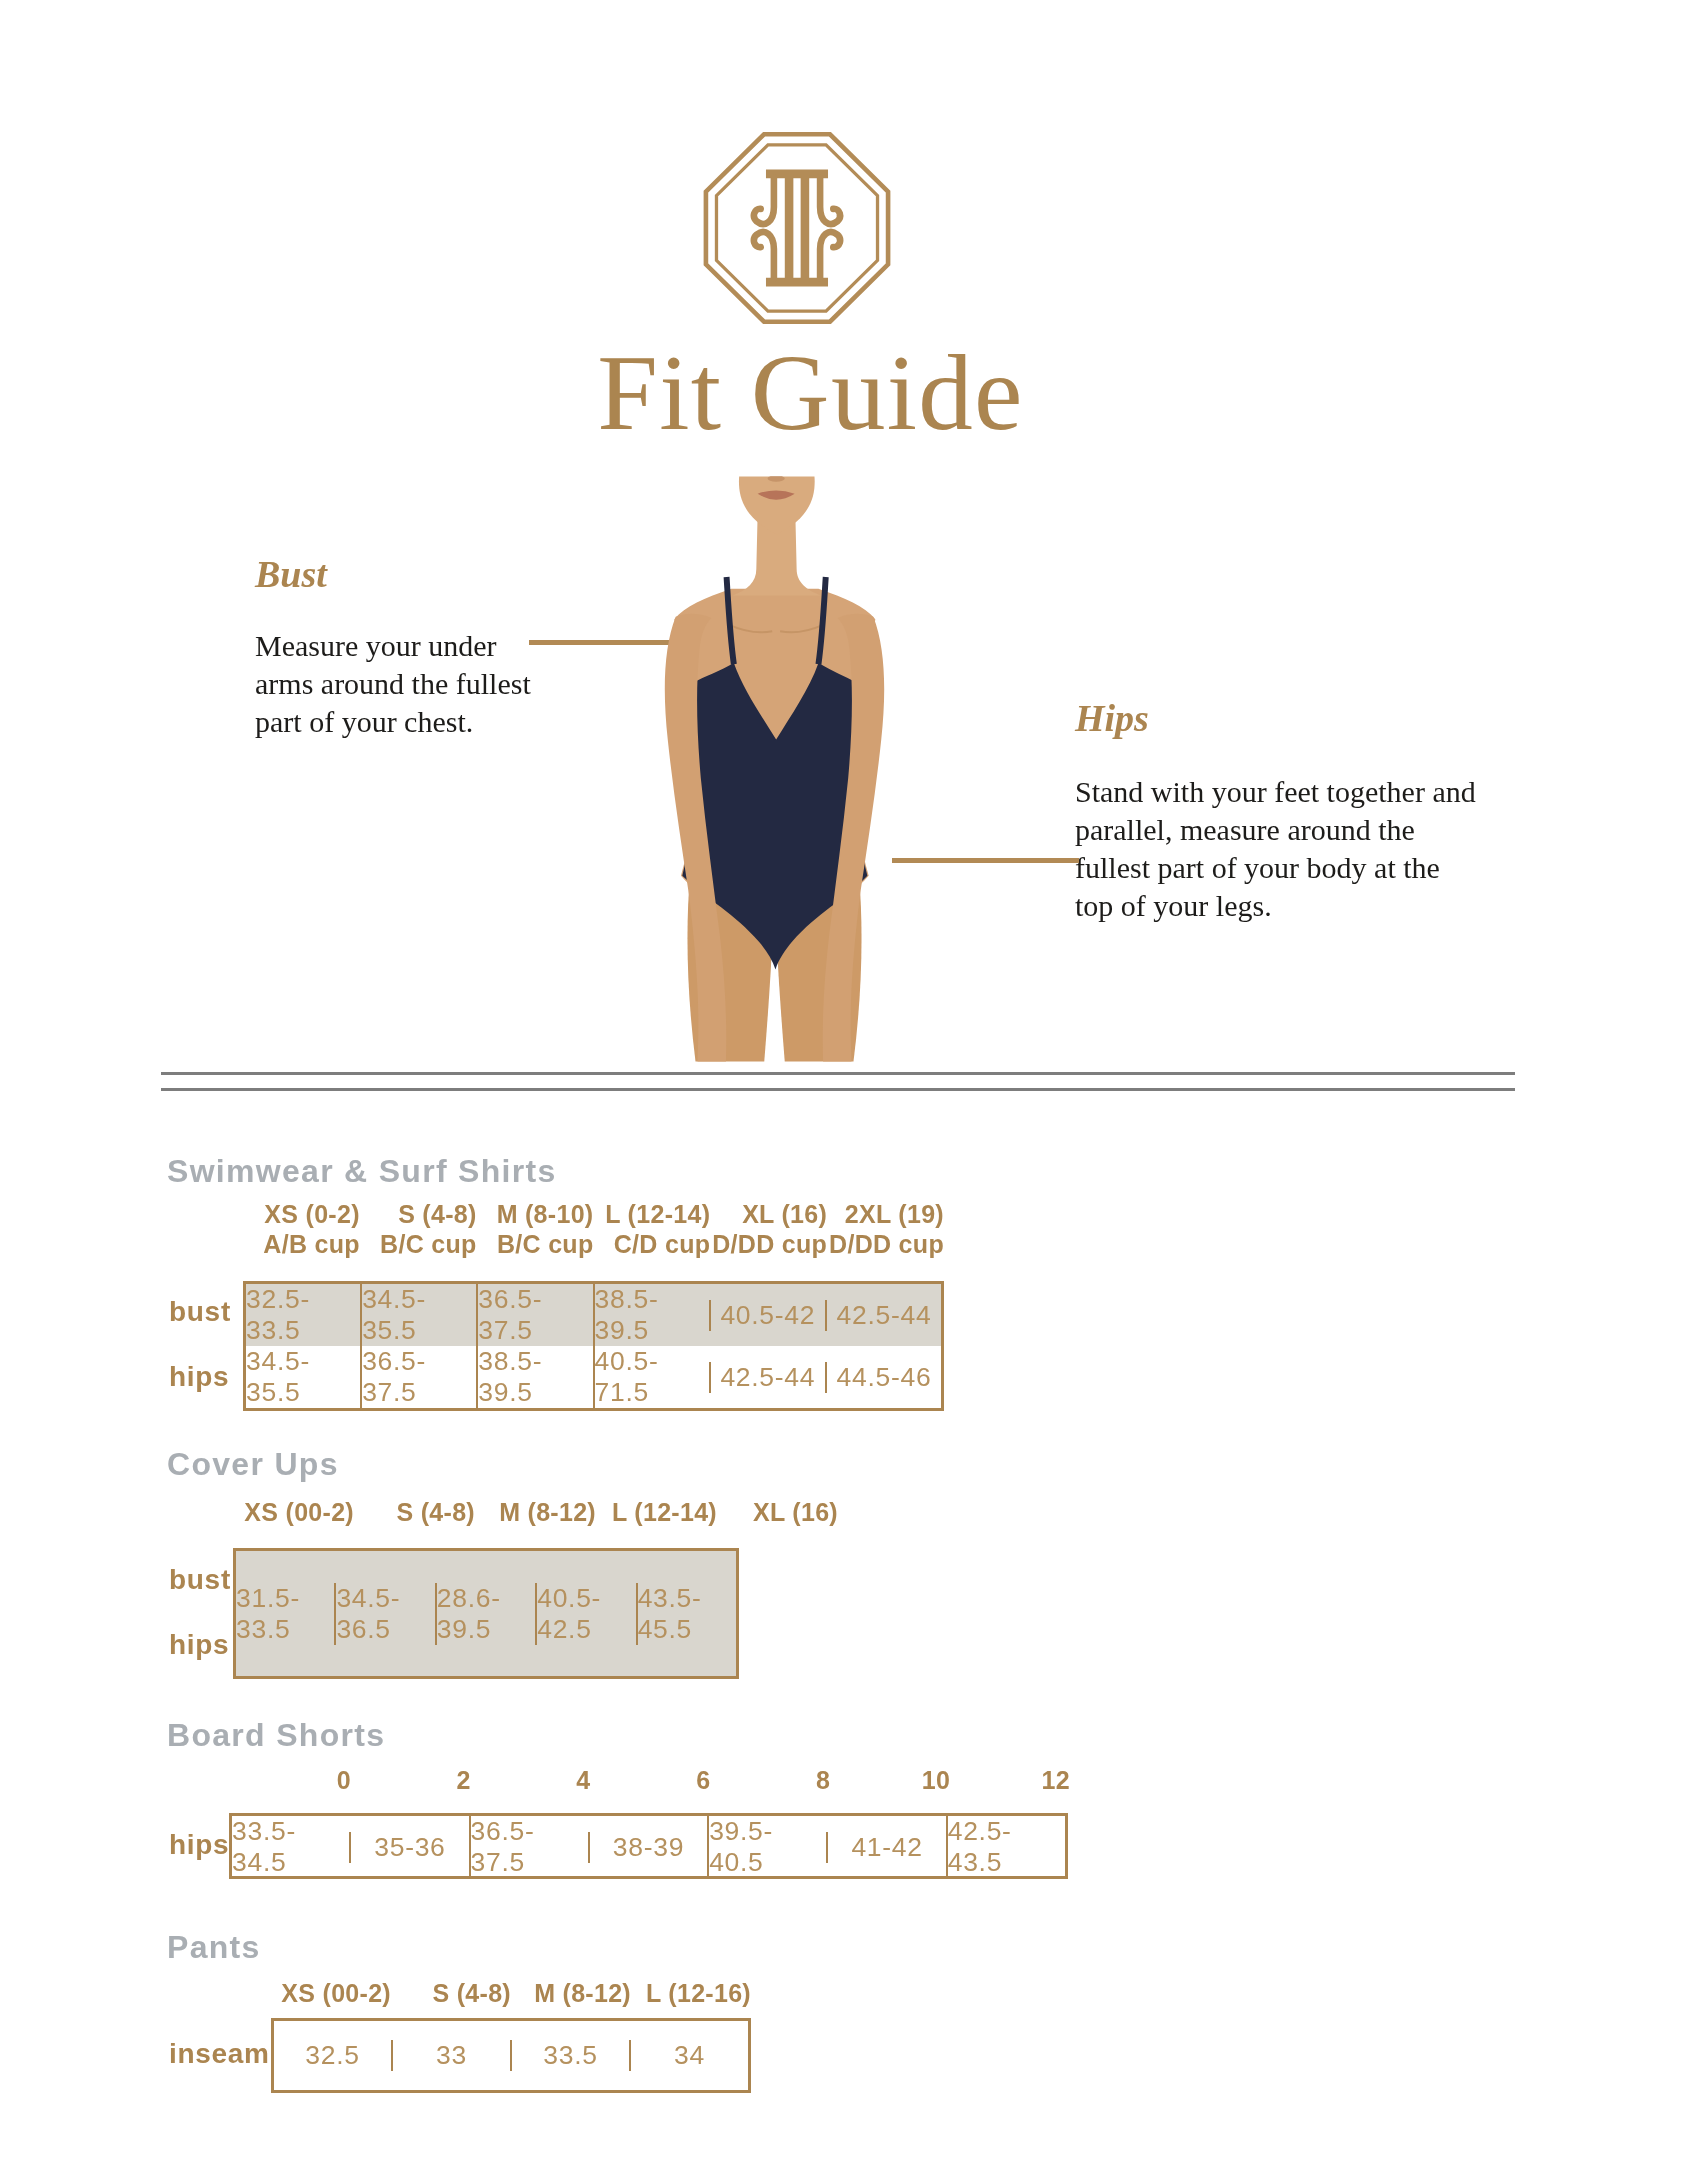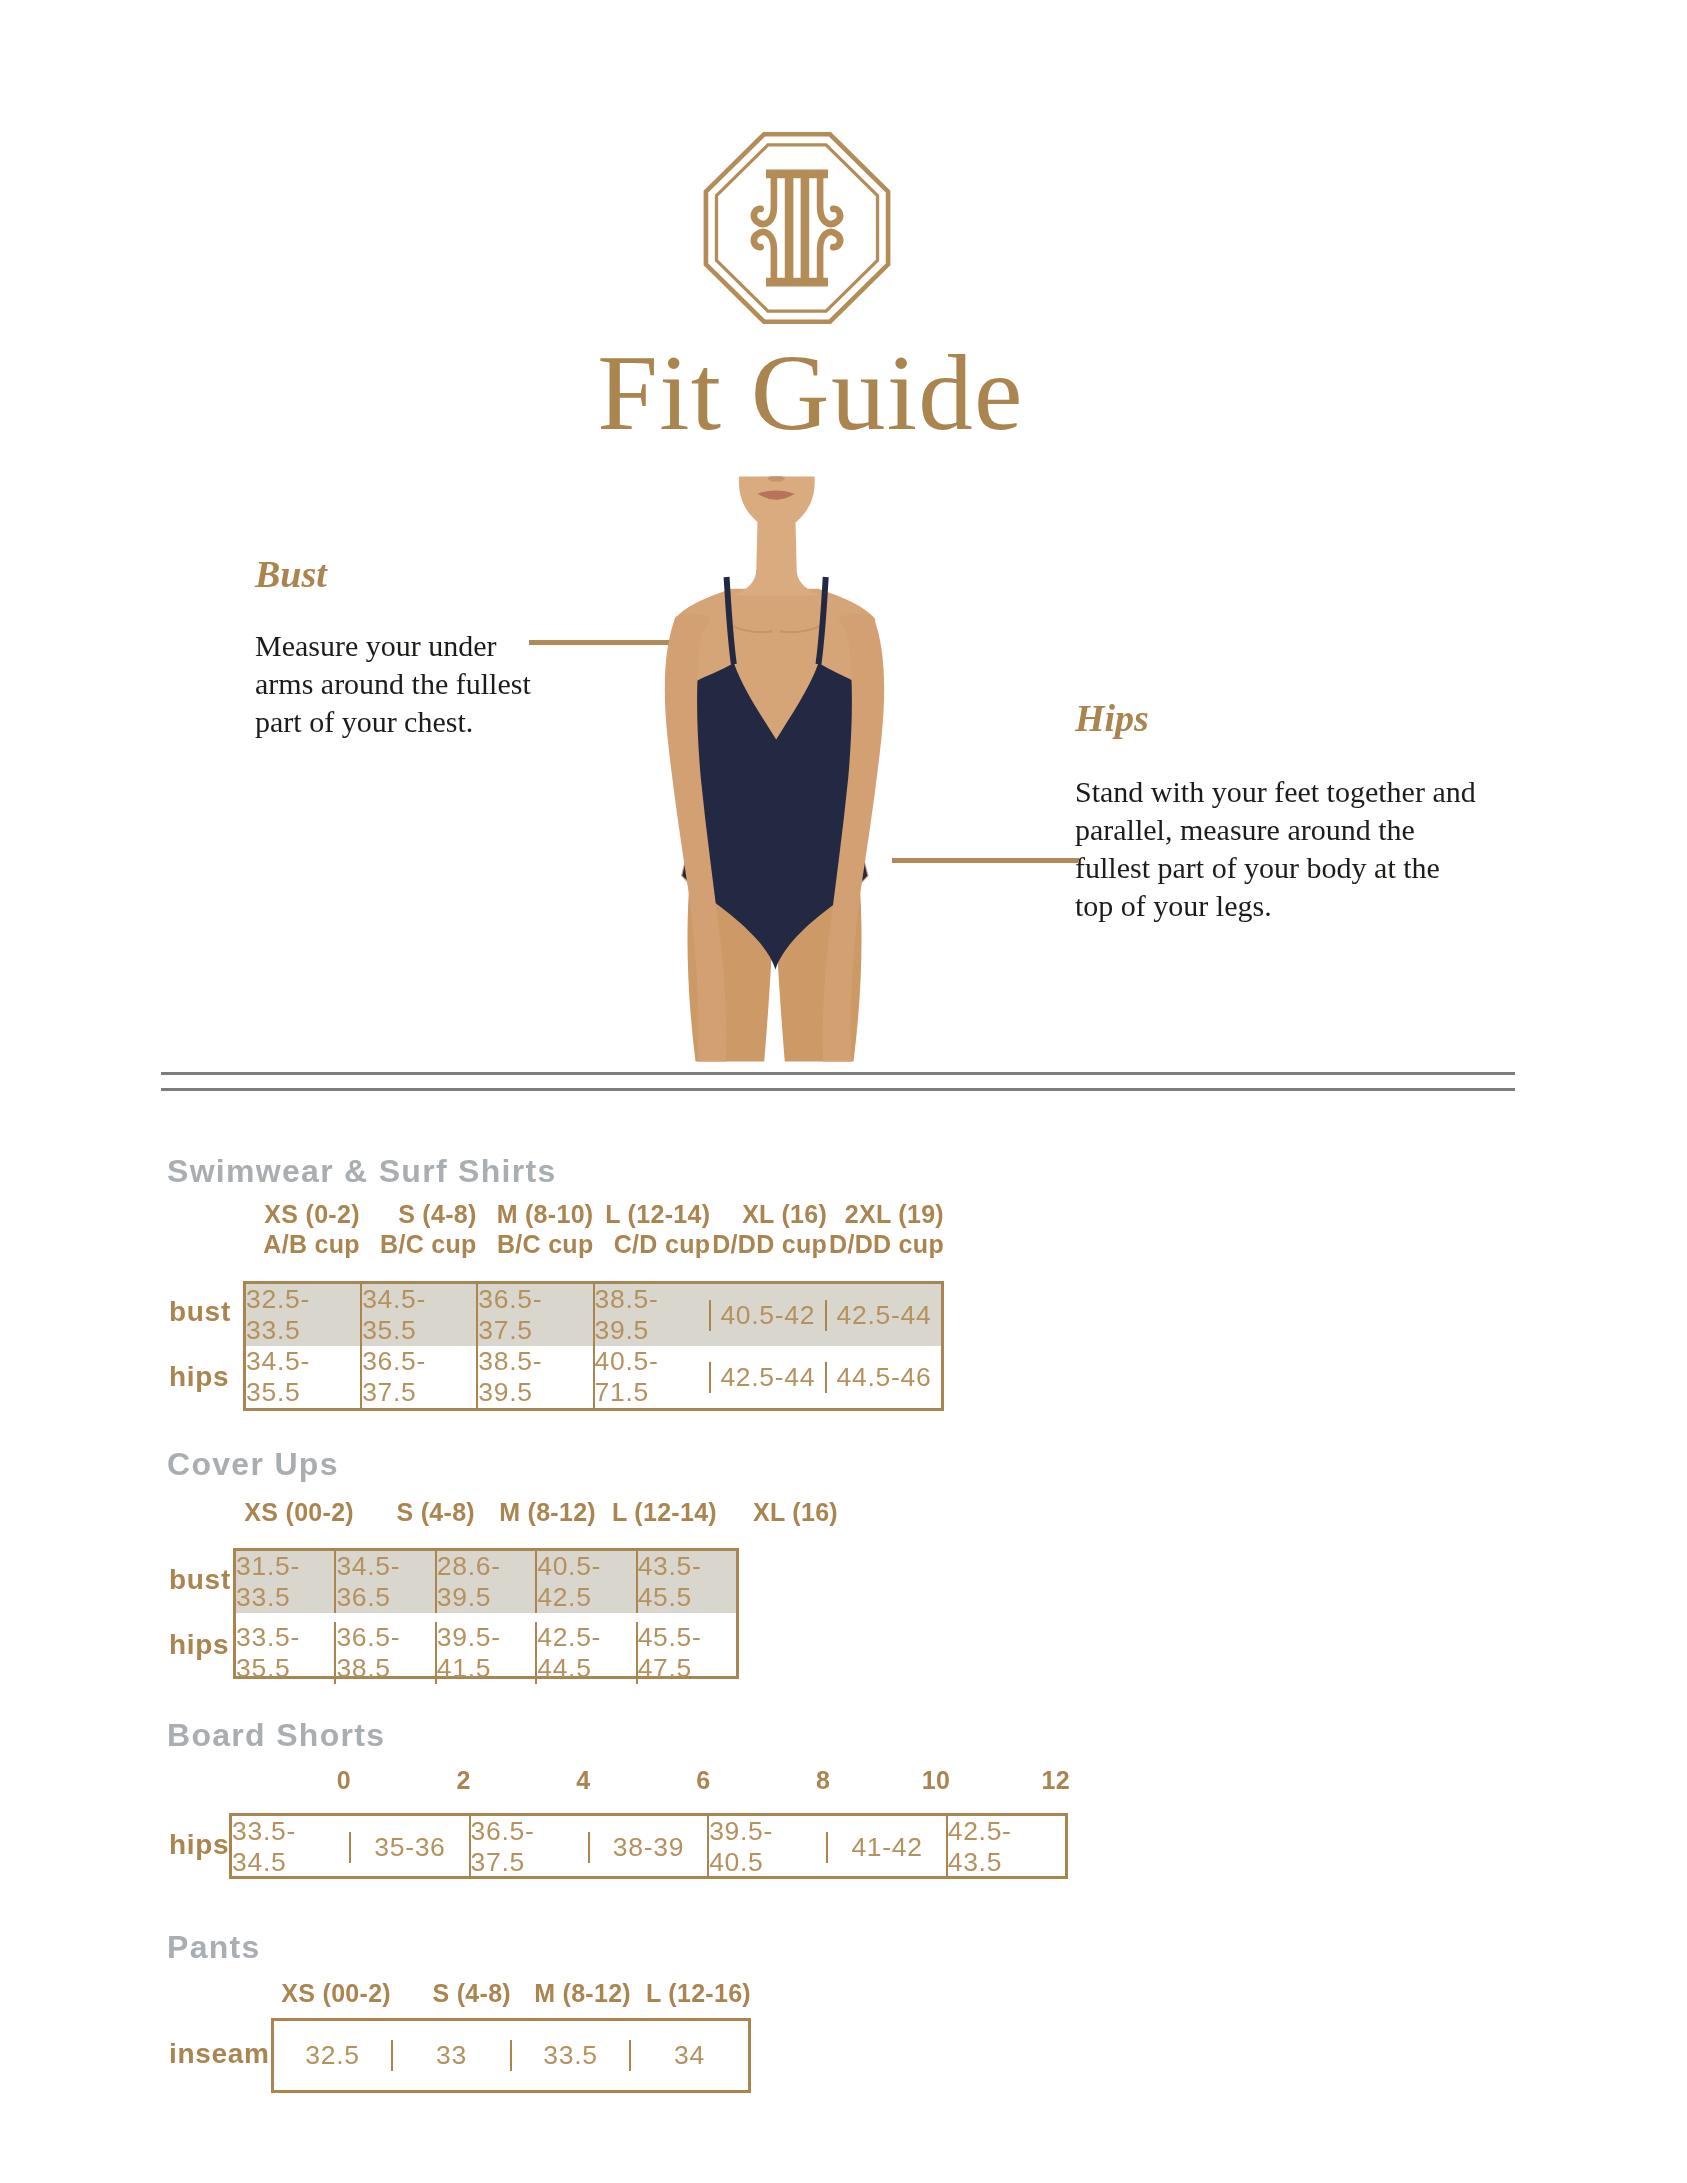--- a/index.html
+++ b/index.html
@@ -161,27 +161,20 @@
     <div class="abs row-label" style="left: 169px; top: 1564px; width: 56px;">bust</div>
     <div class="abs row-label" style="left: 169px; top: 1629px; width: 56px;">hips</div>
     <div class="abs table-box" style="left: 233px; top: 1548px; width: 506px; height: 131px; gap: 9px;">
       <div class="t-row shaded">
         <div class="t-cell">31.5-33.5</div>
         <div class="t-cell bl">34.5-36.5</div>
         <div class="t-cell bl">28.6-39.5</div>
         <div class="t-cell bl">40.5-42.5</div>
         <div class="t-cell bl">43.5-45.5</div>
       </div>
-      <div class="t-row">
-        <div class="t-cell">33.5-35.5</div>
-        <div class="t-cell bl">36.5-38.5</div>
-        <div class="t-cell bl">39.5-41.5</div>
-        <div class="t-cell bl">42.5-44.5</div>
-        <div class="t-cell bl">45.5-47.5</div>
-      </div>
     </div>
     <div class="abs col-headers" style="left: 231px; top: 1765px; width: 839px;">
       <div class="col-h">0</div>
       <div class="col-h">2</div>
       <div class="col-h">4</div>
       <div class="col-h">6</div>
       <div class="col-h">8</div>
       <div class="col-h">10</div>
       <div class="col-h">12</div>
     </div>

